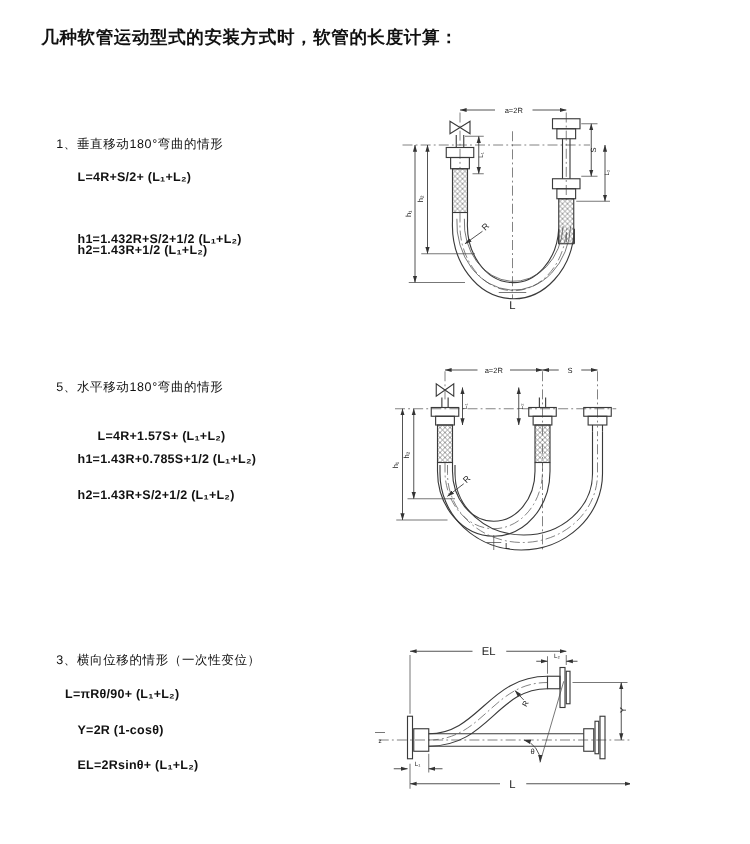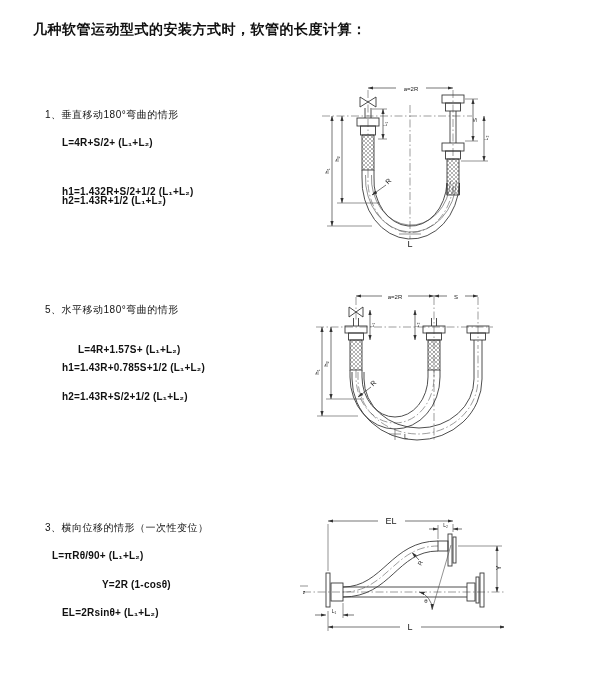--- a/index.html
+++ b/index.html
@@ -34,21 +34,21 @@
   <div class="formula" style="left:62px; top:166px;margin-top:20px;">h1=1.432R+S/2+1/2 (L₁+L₂)</div>
   <div class="formula" style="left:62px; top:195px;">h2=1.43R+1/2 (L₁+L₂)</div>
 
   <div class="heading" style="left:45px; top:303px;">5、水平移动180°弯曲的情形</div>
   <div class="formula" style="left:62px; top:344px;margin-left:16px;">L=4R+1.57S+ (L₁+L₂)</div>
   <div class="formula" style="left:62px; top:362px;">h1=1.43R+0.785S+1/2 (L₁+L₂)</div>
   <div class="formula" style="left:62px; top:391px;">h2=1.43R+S/2+1/2 (L₁+L₂)</div>
 
   <div class="heading" style="left:45px; top:521px;">3、横向位移的情形（一次性变位）</div>
   <div class="formula" style="left:52px; top:550px;">L=πRθ/90+ (L₁+L₂)</div>
-  <div class="formula" style="left:62px; top:579px;margin-left:40px;">Y=2R (1-cosθ)</div>
+  <div class="formula" style="left:62px; top:579px;">Y=2R (1-cosθ)</div>
   <div class="formula" style="left:62px; top:607px;">EL=2Rsinθ+ (L₁+L₂)</div>
 
   <svg style="left:310px; top:75px;" width="220" height="180" viewBox="0 0 220 180">
     <defs>
       <marker id="ar1" viewBox="0 0 10 10" refX="9.5" refY="5" markerWidth="8" markerHeight="8" orient="auto-start-reverse">
         <path d="M0,2 L10,5 L0,8 Z" fill="#333"></path>
       </marker>
       <pattern id="hp1" width="4" height="4" patternUnits="userSpaceOnUse">
         <path d="M0,4 L4,0 M0,0 L4,4" stroke="#666" stroke-width="0.5"></path>
       </pattern>

